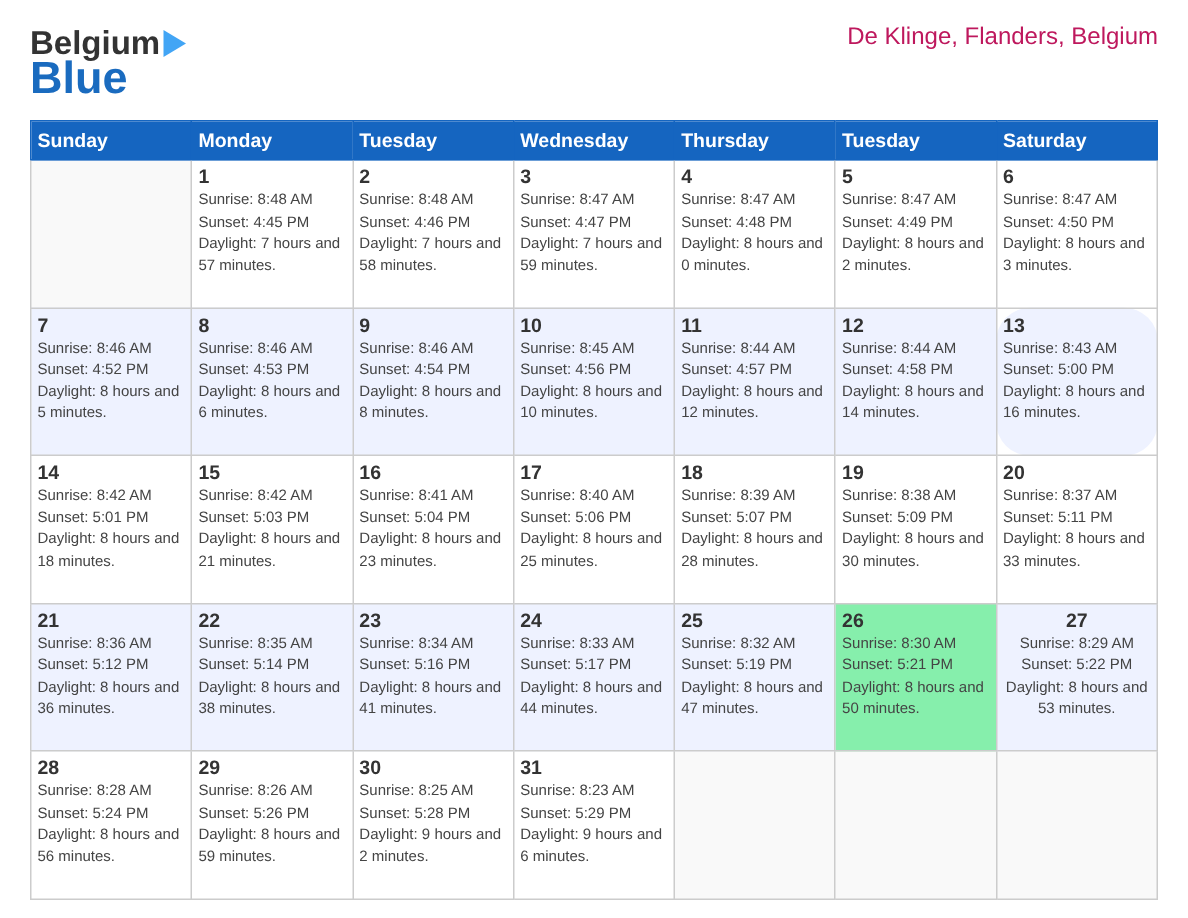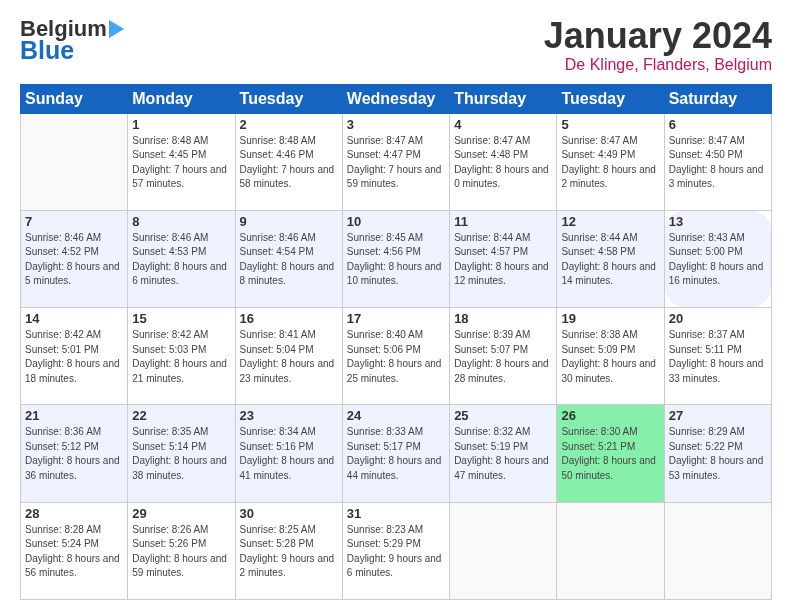--- a/index.html
+++ b/index.html
@@ -45,21 +45,21 @@
     .calendar {
       flex: 1;
       border: 1px solid #ccc;
       border-collapse: collapse;
       width: 100%;
       table-layout: fixed;
     }
     .calendar th {
       background: #1565c0;
       color: #fff;
-      font-size: 16px;
+      font-size: 13px;
       font-weight: bold;
       padding: 5px 4px;
       text-align: left;
       border: 1px solid #1565c0;
     }
     .calendar td {
       border: 1px solid #ccc;
       vertical-align: top;
       padding: 3px 4px;
       font-size: 10.5px;
@@ -86,25 +86,24 @@
 <body>
 
 <div class="page">
   <div class="header">
     <div class="logo">
   <div style="display:flex;align-items:center;">
     <span style="font-size:22px;font-weight:bold;color:#333;">Belgium</span>
     <span style="display:inline-block;width:0;height:0;border-top:9px solid transparent;border-bottom:9px solid transparent;border-left:15px solid #42a5f5;margin-left:2px;"></span>
   </div>
   <div style="margin-top:-6px;margin-left:0;">
-    <span style="font-size:25px;font-weight:bold;color:#1a6bbf;">Blue</span>
+    <span style="font-size:30px;font-weight:bold;color:#1a6bbf;">Blue</span>
   </div>
 </div>
     <div class="title-block">
-      <h1>January 2024</h1>
       <h2>De Klinge, Flanders, Belgium</h2>
     </div>
   </div>
 
   <table class="calendar">
     <thead>
       <tr>
         <th>Sunday</th>
         <th>Monday</th>
         <th>Tuesday</th>
@@ -220,21 +219,21 @@
         <span class="day-info">Sunrise: 8:33 AM<br>Sunset: 5:17 PM<br>Daylight: 8 hours and 44 minutes.</span>
       </td>
           <td style="background: rgb(238, 242, 255); margin-top: 16px;">
         <span class="day-num">25</span>
         <span class="day-info">Sunrise: 8:32 AM<br>Sunset: 5:19 PM<br>Daylight: 8 hours and 47 minutes.</span>
       </td>
           <td style="background: #86efac;">
         <span class="day-num">26</span>
         <span class="day-info">Sunrise: 8:30 AM<br>Sunset: 5:21 PM<br>Daylight: 8 hours and 50 minutes.</span>
       </td>
-          <td style="background: rgb(238, 242, 255);">
+          <td style="background: rgb(238, 242, 255); text-align: center;">
         <span class="day-num">27</span>
         <span class="day-info">Sunrise: 8:29 AM<br>Sunset: 5:22 PM<br>Daylight: 8 hours and 53 minutes.</span>
       </td>
         </tr>
         <tr>
           <td style="background: rgb(255, 255, 255);">
         <span class="day-num">28</span>
         <span class="day-info">Sunrise: 8:28 AM<br>Sunset: 5:24 PM<br>Daylight: 8 hours and 56 minutes.</span>
       </td>
           <td style="background: rgb(255, 255, 255);">

